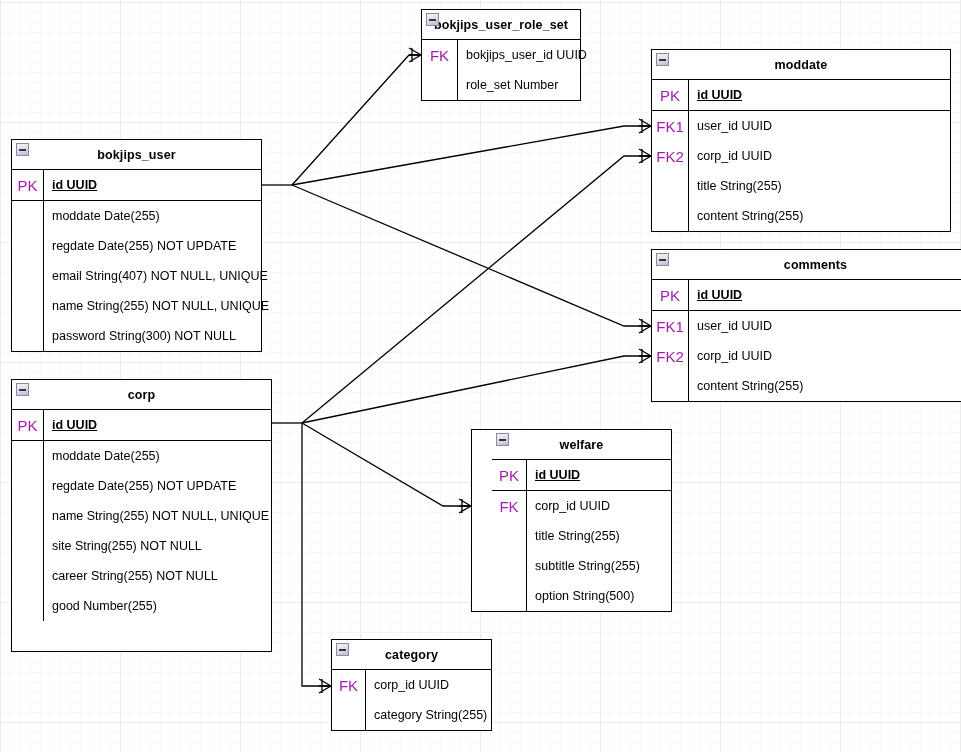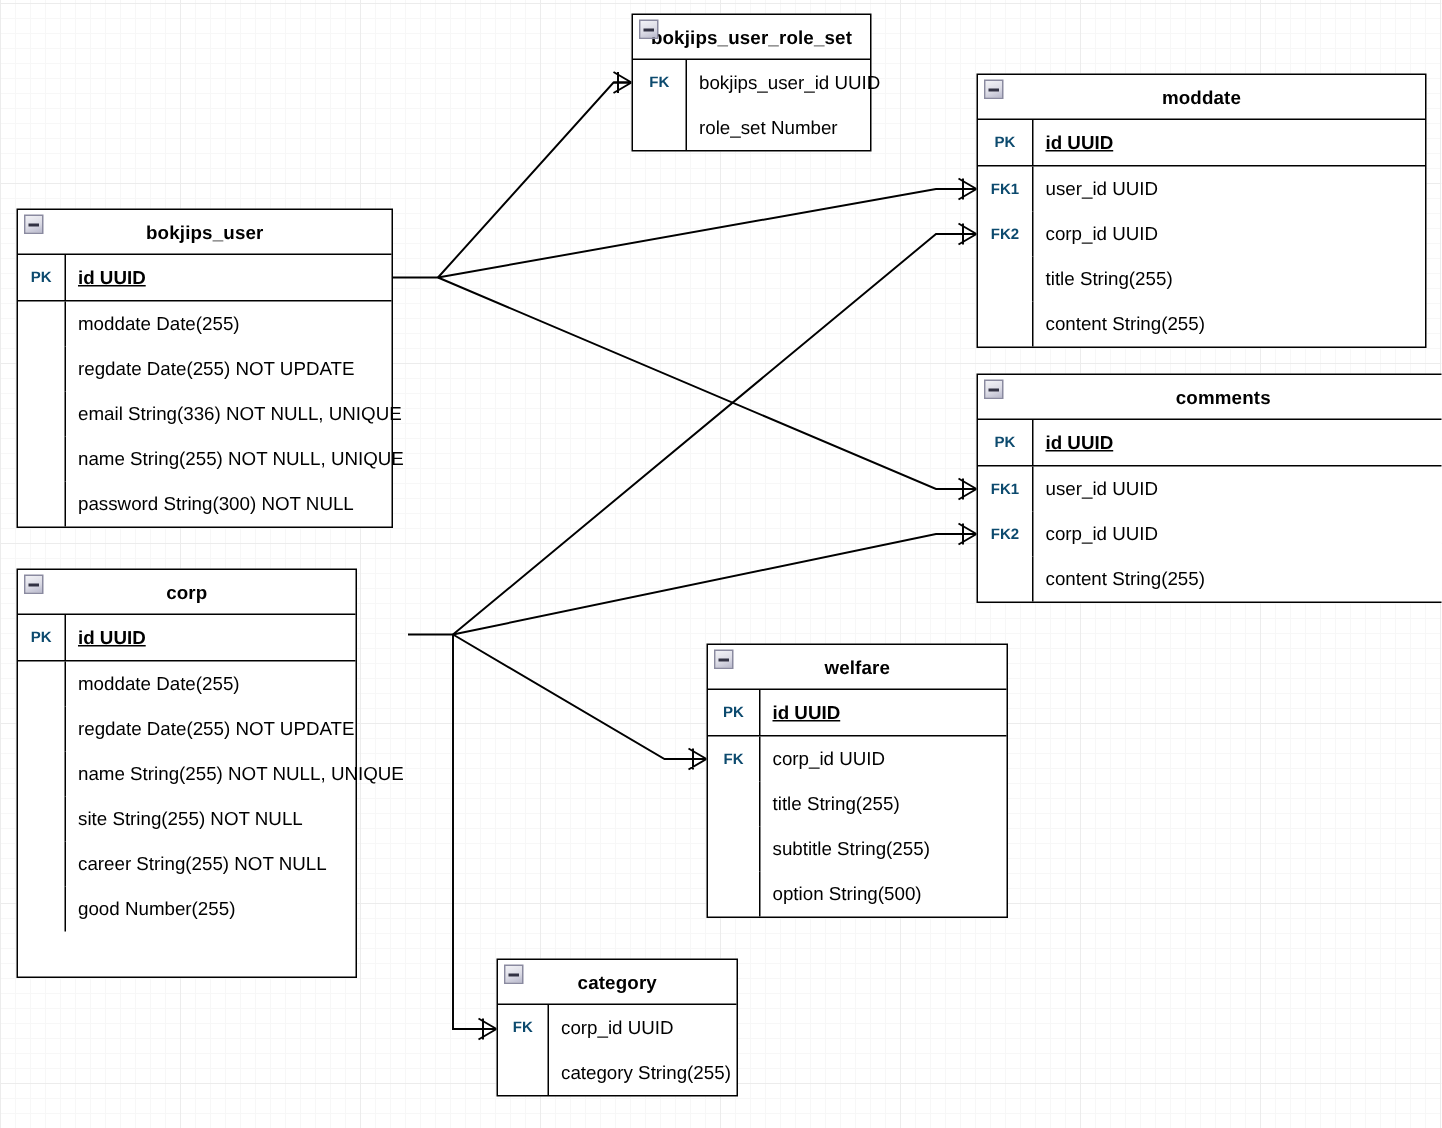--- a/index.html
+++ b/index.html
@@ -84,23 +84,23 @@
     display: flex;
     align-items: center;
     height: 30px;
     box-sizing: border-box;
   }
   .key-cell {
     flex: 0 0 auto;
     display: flex;
     align-items: center;
     justify-content: center;
-    font-size: 10px;
-    font-weight: bold;
-    color: #0c4a6e;
+    font-size: 15px;
+    font-weight: normal;
+    color: #a21caf;
     box-sizing: border-box;
     height: 100%;
   }
   .name-cell {
     flex: 1 1 auto;
     display: flex;
     align-items: center;
     font-size: 12.5px;
     color: #000000;
     padding-left: 8px;
@@ -262,33 +262,33 @@
         <div class="attr-row">
           <div class="key-cell" style="width: 31px;"></div>
           <div class="name-cell">moddate Date(255)</div>
         </div>
         <div class="attr-row">
           <div class="key-cell" style="width: 31px;"></div>
           <div class="name-cell">regdate Date(255) NOT UPDATE</div>
         </div>
         <div class="attr-row">
           <div class="key-cell" style="width: 31px;"></div>
-          <div class="name-cell">email String(336) NOT NULL, UNIQUE</div>
+          <div class="name-cell">email String(407) NOT NULL, UNIQUE</div>
         </div>
         <div class="attr-row">
           <div class="key-cell" style="width: 31px;"></div>
           <div class="name-cell">name String(255) NOT NULL, UNIQUE</div>
         </div>
         <div class="attr-row">
           <div class="key-cell" style="width: 31px;"></div>
           <div class="name-cell">password String(300) NOT NULL</div>
         </div>
       </div>
     </div>
-    <div class="entity" style="left: 11px; top: 379px; width: 227px;">
+    <div class="entity" style="left: 11px; top: 379px; width: 261px;">
       <div class="ent-title">
         <div class="collapse-icon">
           <span></span>
         </div>
         <div class="ent-title-text">corp</div>
       </div>
       <div class="pk-block">
         <div class="attr-row">
           <div class="key-cell" style="width: 31px;">PK</div>
           <div class="name-cell pk-text">id UUID</div>
@@ -317,21 +317,21 @@
         </div>
         <div class="attr-row">
           <div class="key-cell" style="width: 31px;"></div>
           <div class="name-cell">good Number(255)</div>
         </div>
         <div class="attr-row">
           <div class="key-cell" style="width: 31px;"></div>
         </div>
       </div>
     </div>
-    <div class="entity" style="left: 471px; top: 429px; width: 201px;">
+    <div class="entity" style="left: 471px; top: 429px; width: 201px; padding-left: 20px;">
       <div class="ent-title">
         <div class="collapse-icon">
           <span></span>
         </div>
         <div class="ent-title-text">welfare</div>
       </div>
       <div class="pk-block">
         <div class="attr-row">
           <div class="key-cell" style="width: 34px;">PK</div>
           <div class="name-cell pk-text">id UUID</div>

